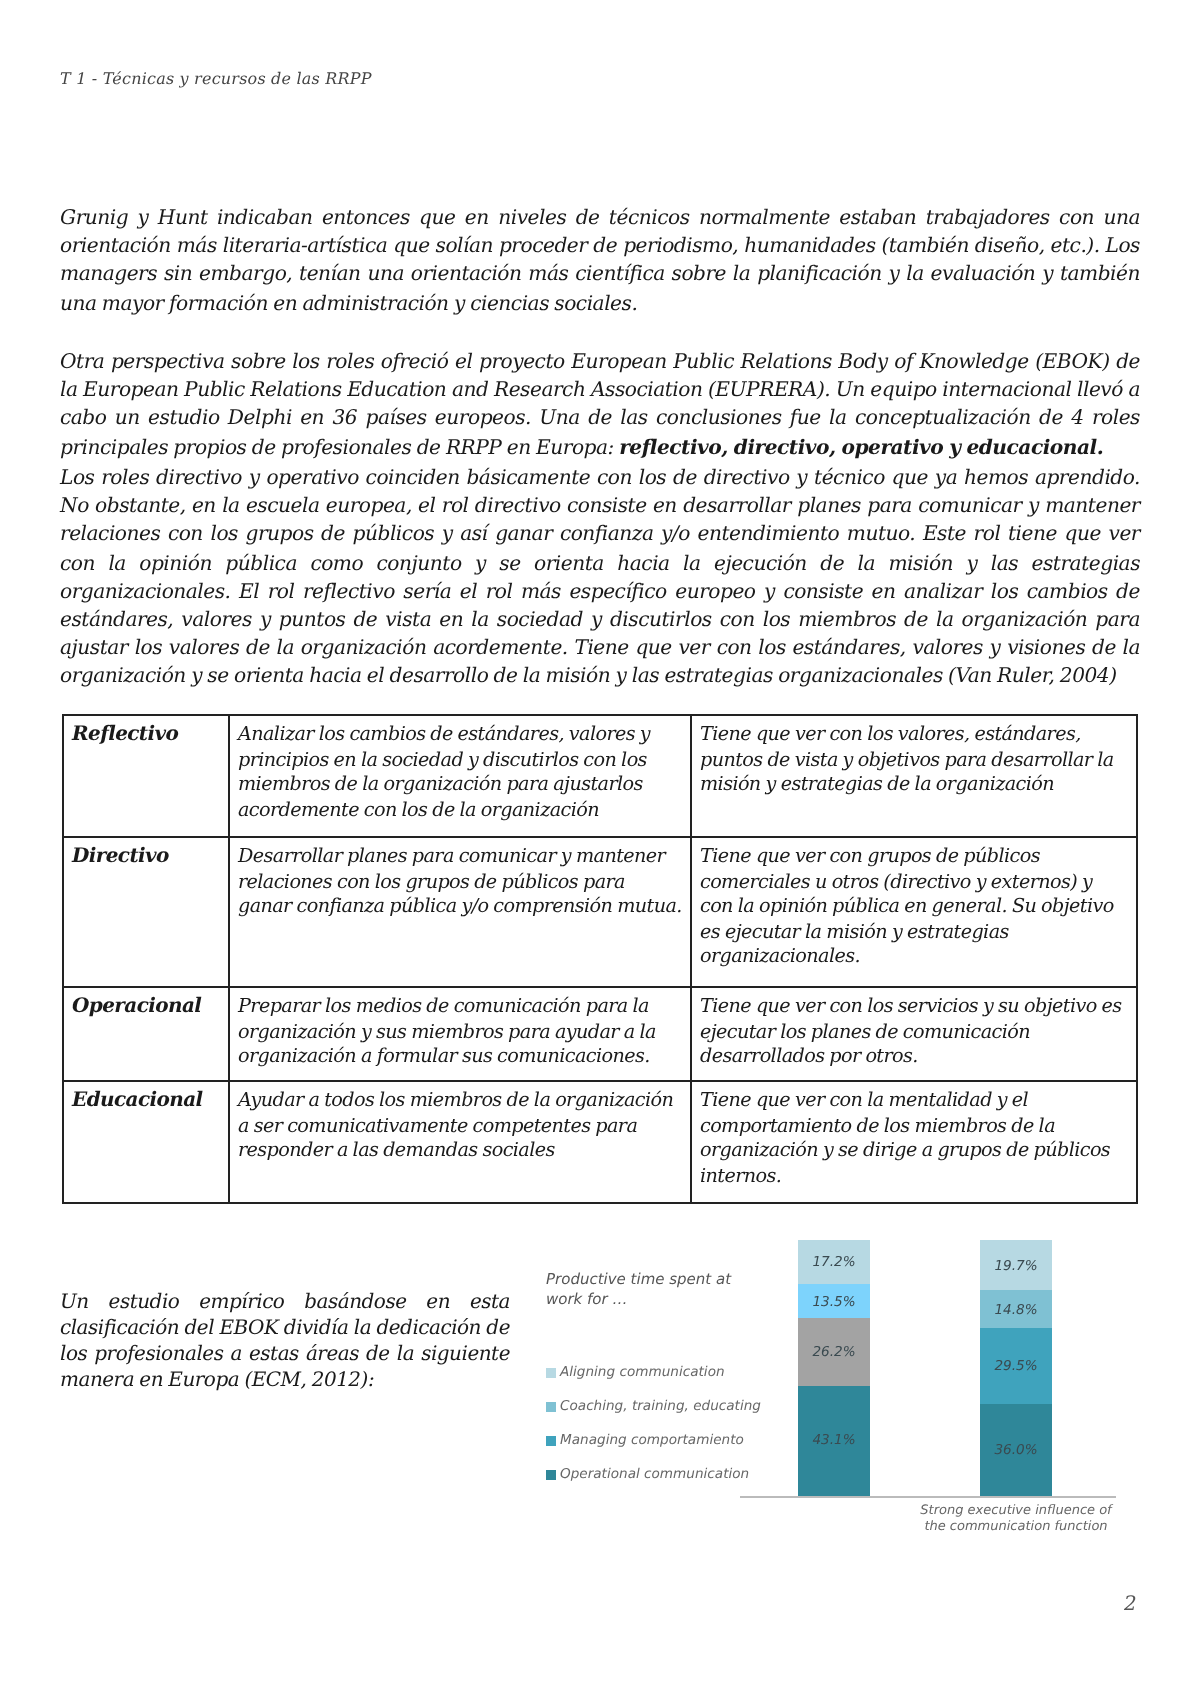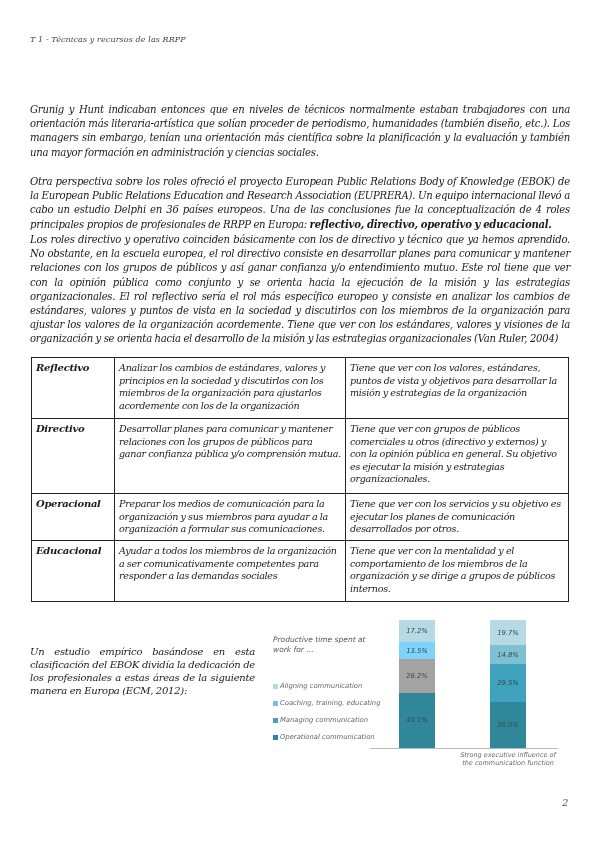--- a/index.html
+++ b/index.html
@@ -89,21 +89,21 @@
       <div class="legend-item">
         <span class="swatch" style="background:#b7d9e3"></span>
         <span>Aligning communication</span>
       </div>
       <div class="legend-item">
         <span class="swatch" style="background:#7fc1d3"></span>
         <span>Coaching, training, educating</span>
       </div>
       <div class="legend-item">
         <span class="swatch" style="background:#3fa3bd"></span>
-        <span>Managing communication</span>
+        <span>Managing comportamiento</span>
       </div>
       <div class="legend-item">
         <span class="swatch" style="background:#2f8799"></span>
         <span>Operational communication</span>
       </div>
     </div>
 
     <div class="bar bar1">
       <div class="seg" style="height:17.2%;background:#b7d9e3">17.2%</div>
       <div class="seg" style="height:13.5%;background:#7dd3fc">13.5%</div>

